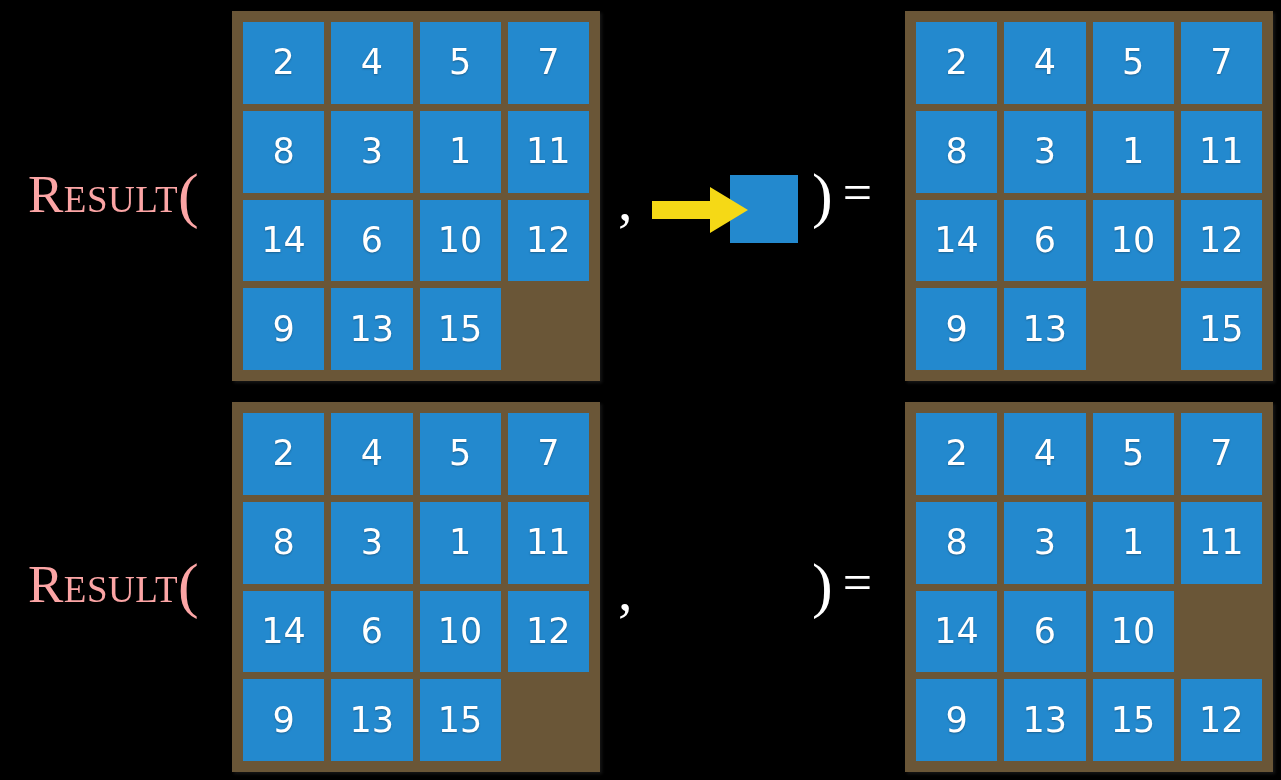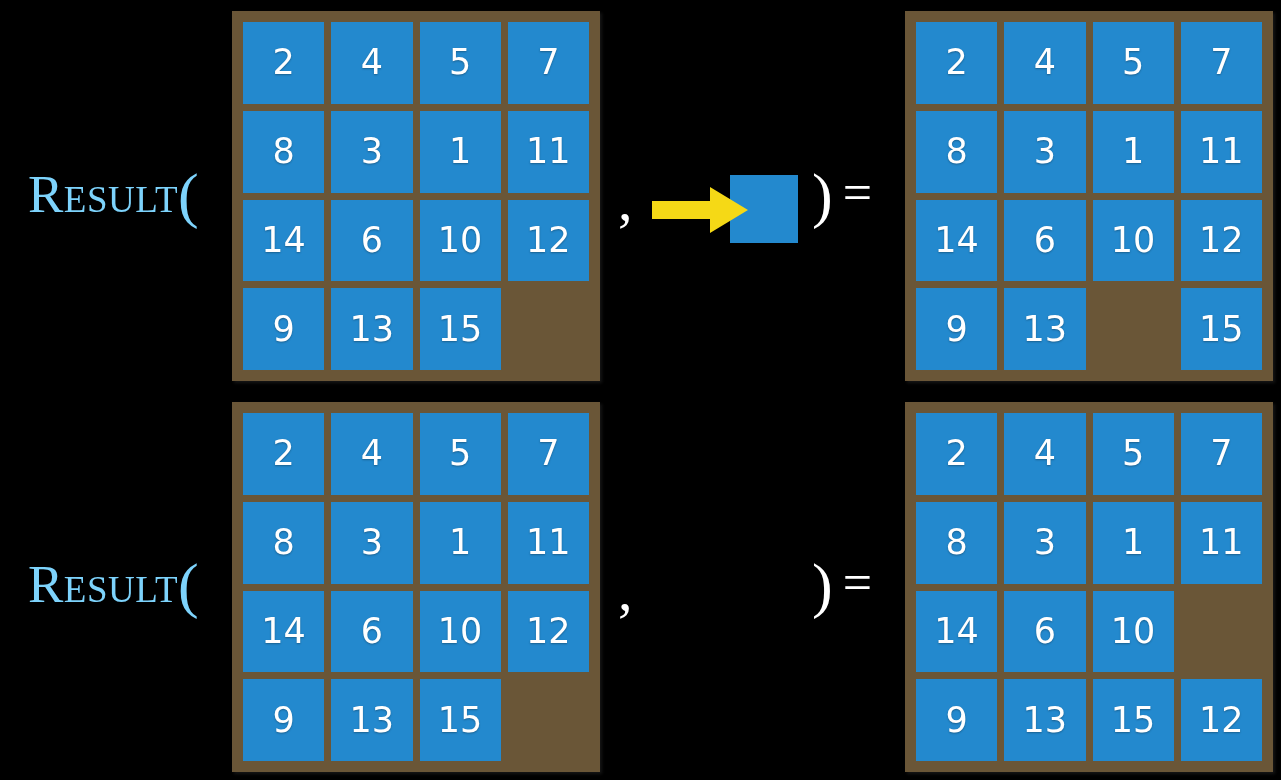--- a/index.html
+++ b/index.html
@@ -30,21 +30,21 @@
   }
   #row-1 { top: 0px;   height: 390px; }
   #row-2 { top: 390px; height: 390px; }
 
   
   .result-label {
     position: absolute;
     left: 28px;
     top: 50%;
     transform: translateY(-50%);
-    color: #7dd3fc;
+    color: #fca5a5;
     font-family: "Liberation Serif", serif;
     font-variant: small-caps;
     font-size: 53px;
     line-height: 1;
     white-space: nowrap;
     letter-spacing: 0.5px;
   }
   .result-label .paren-open {
     font-variant: normal;
     font-size: 62px;

